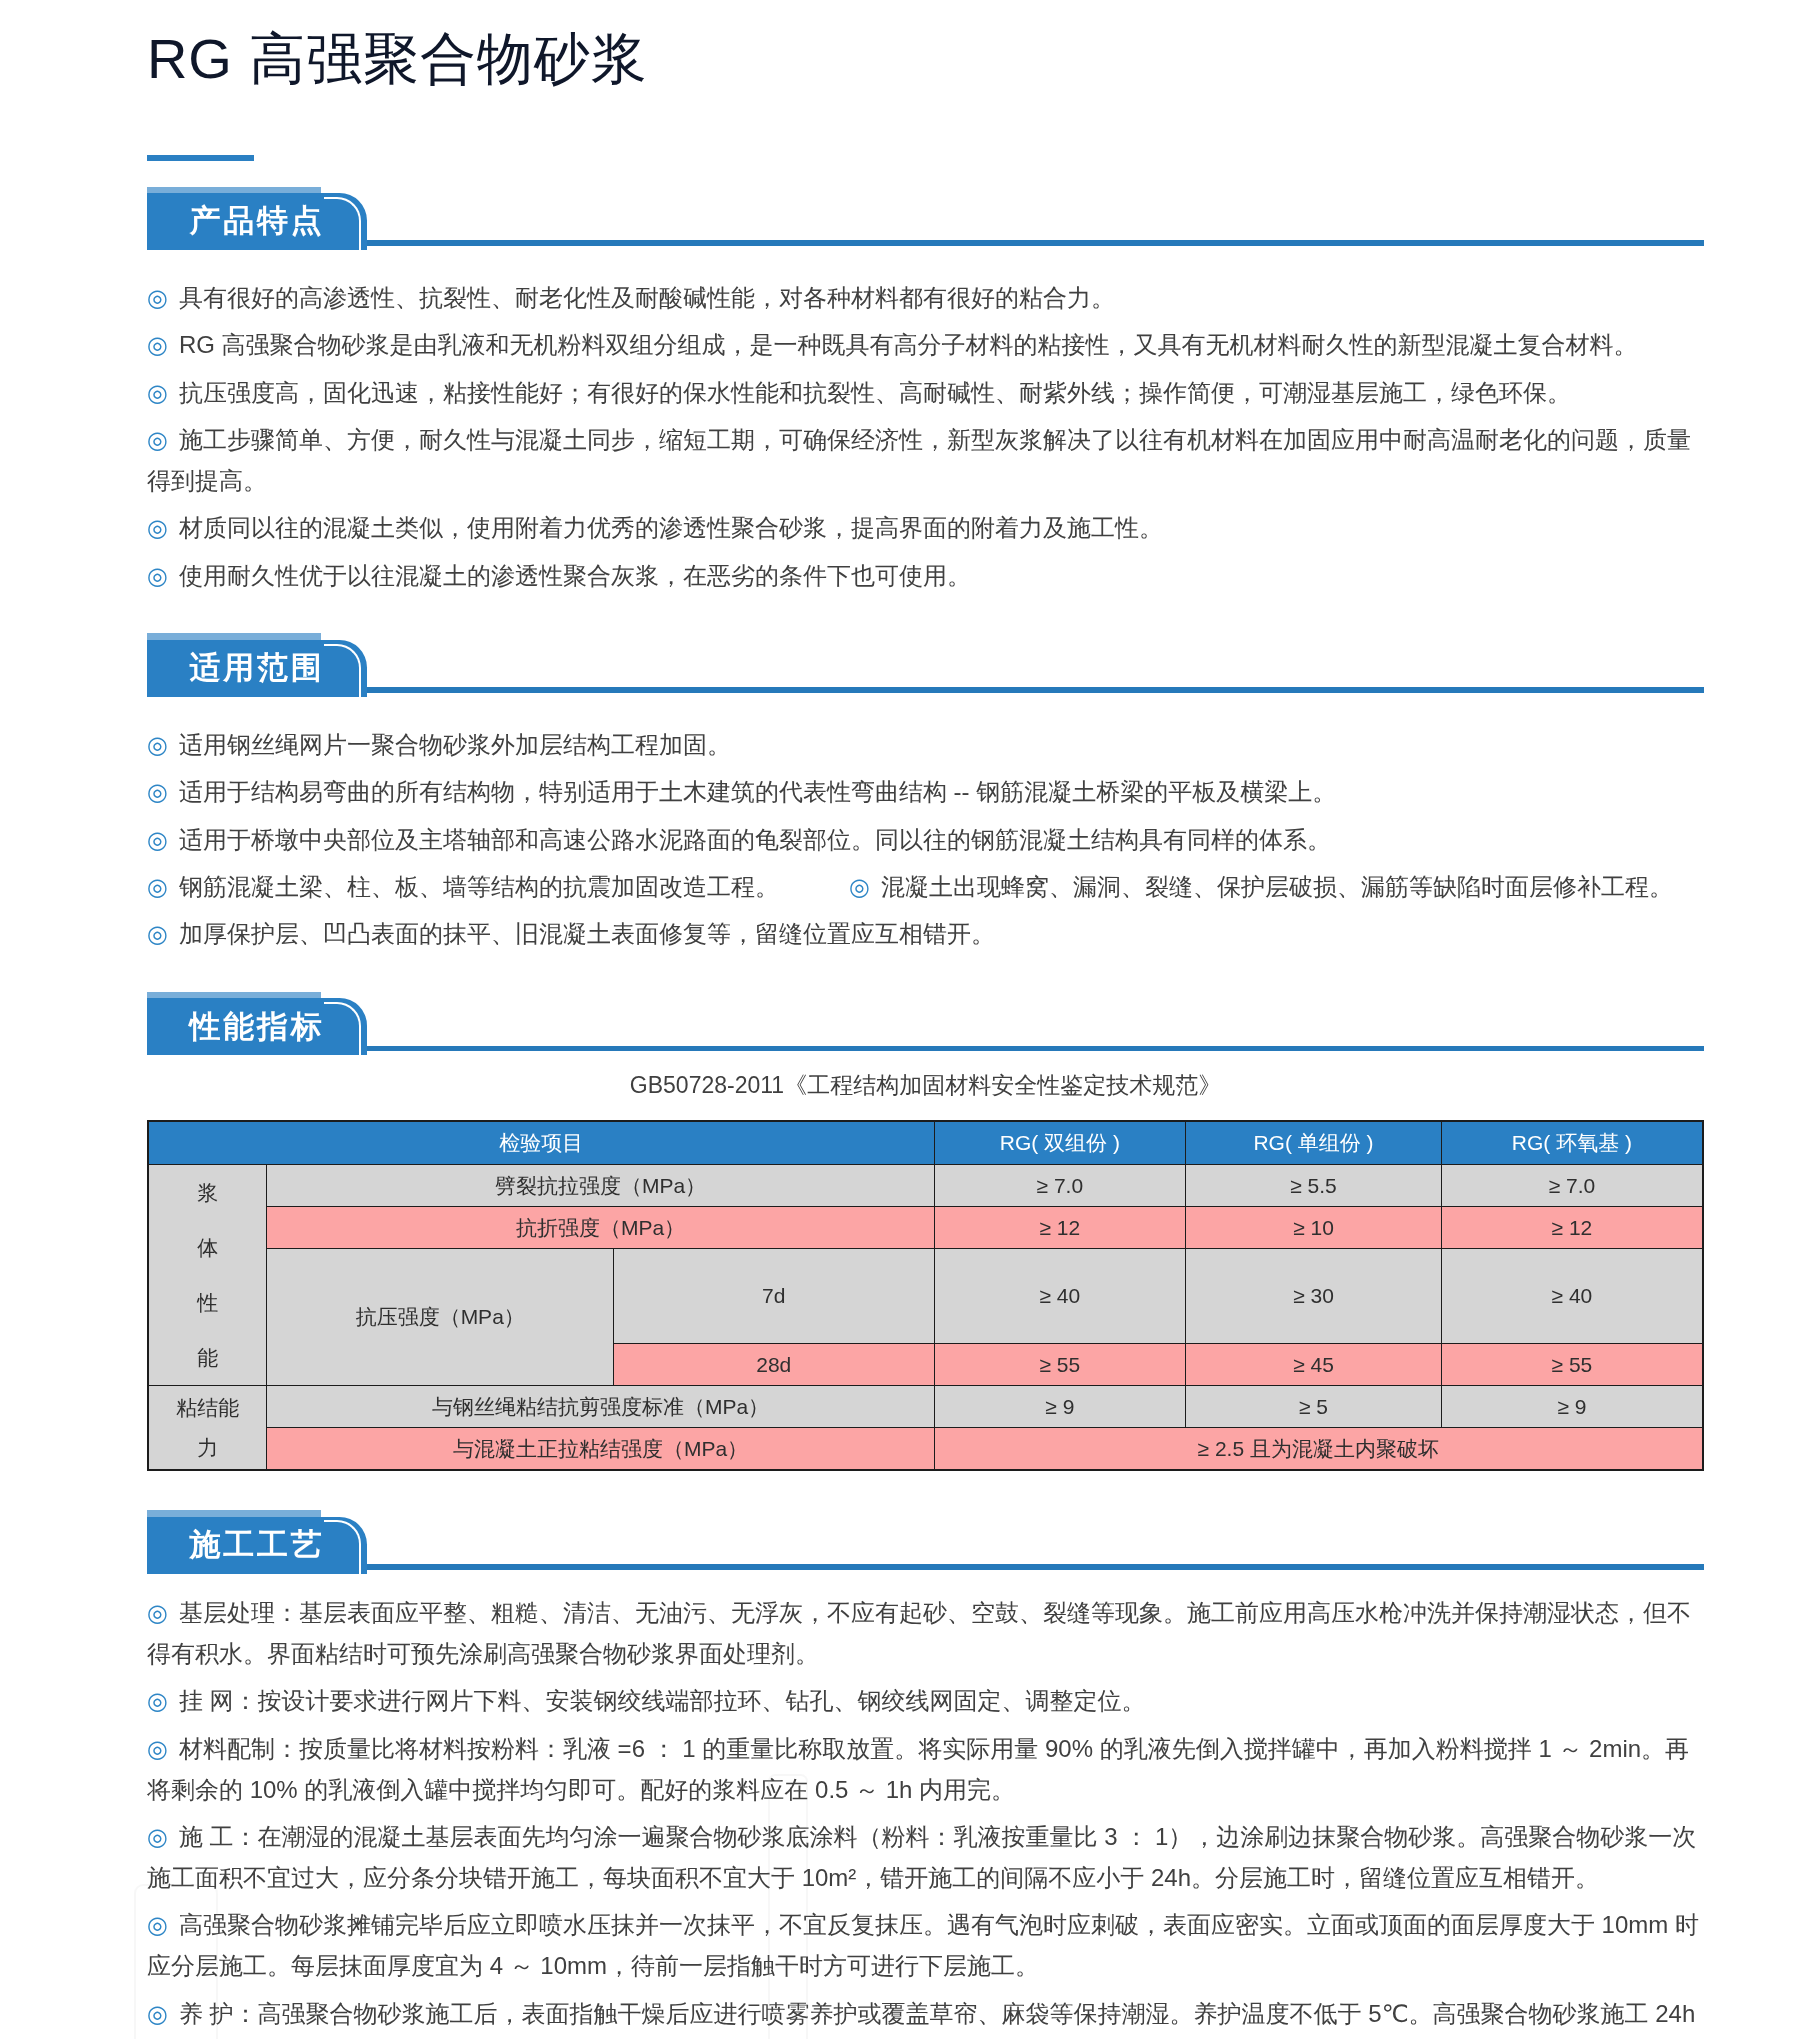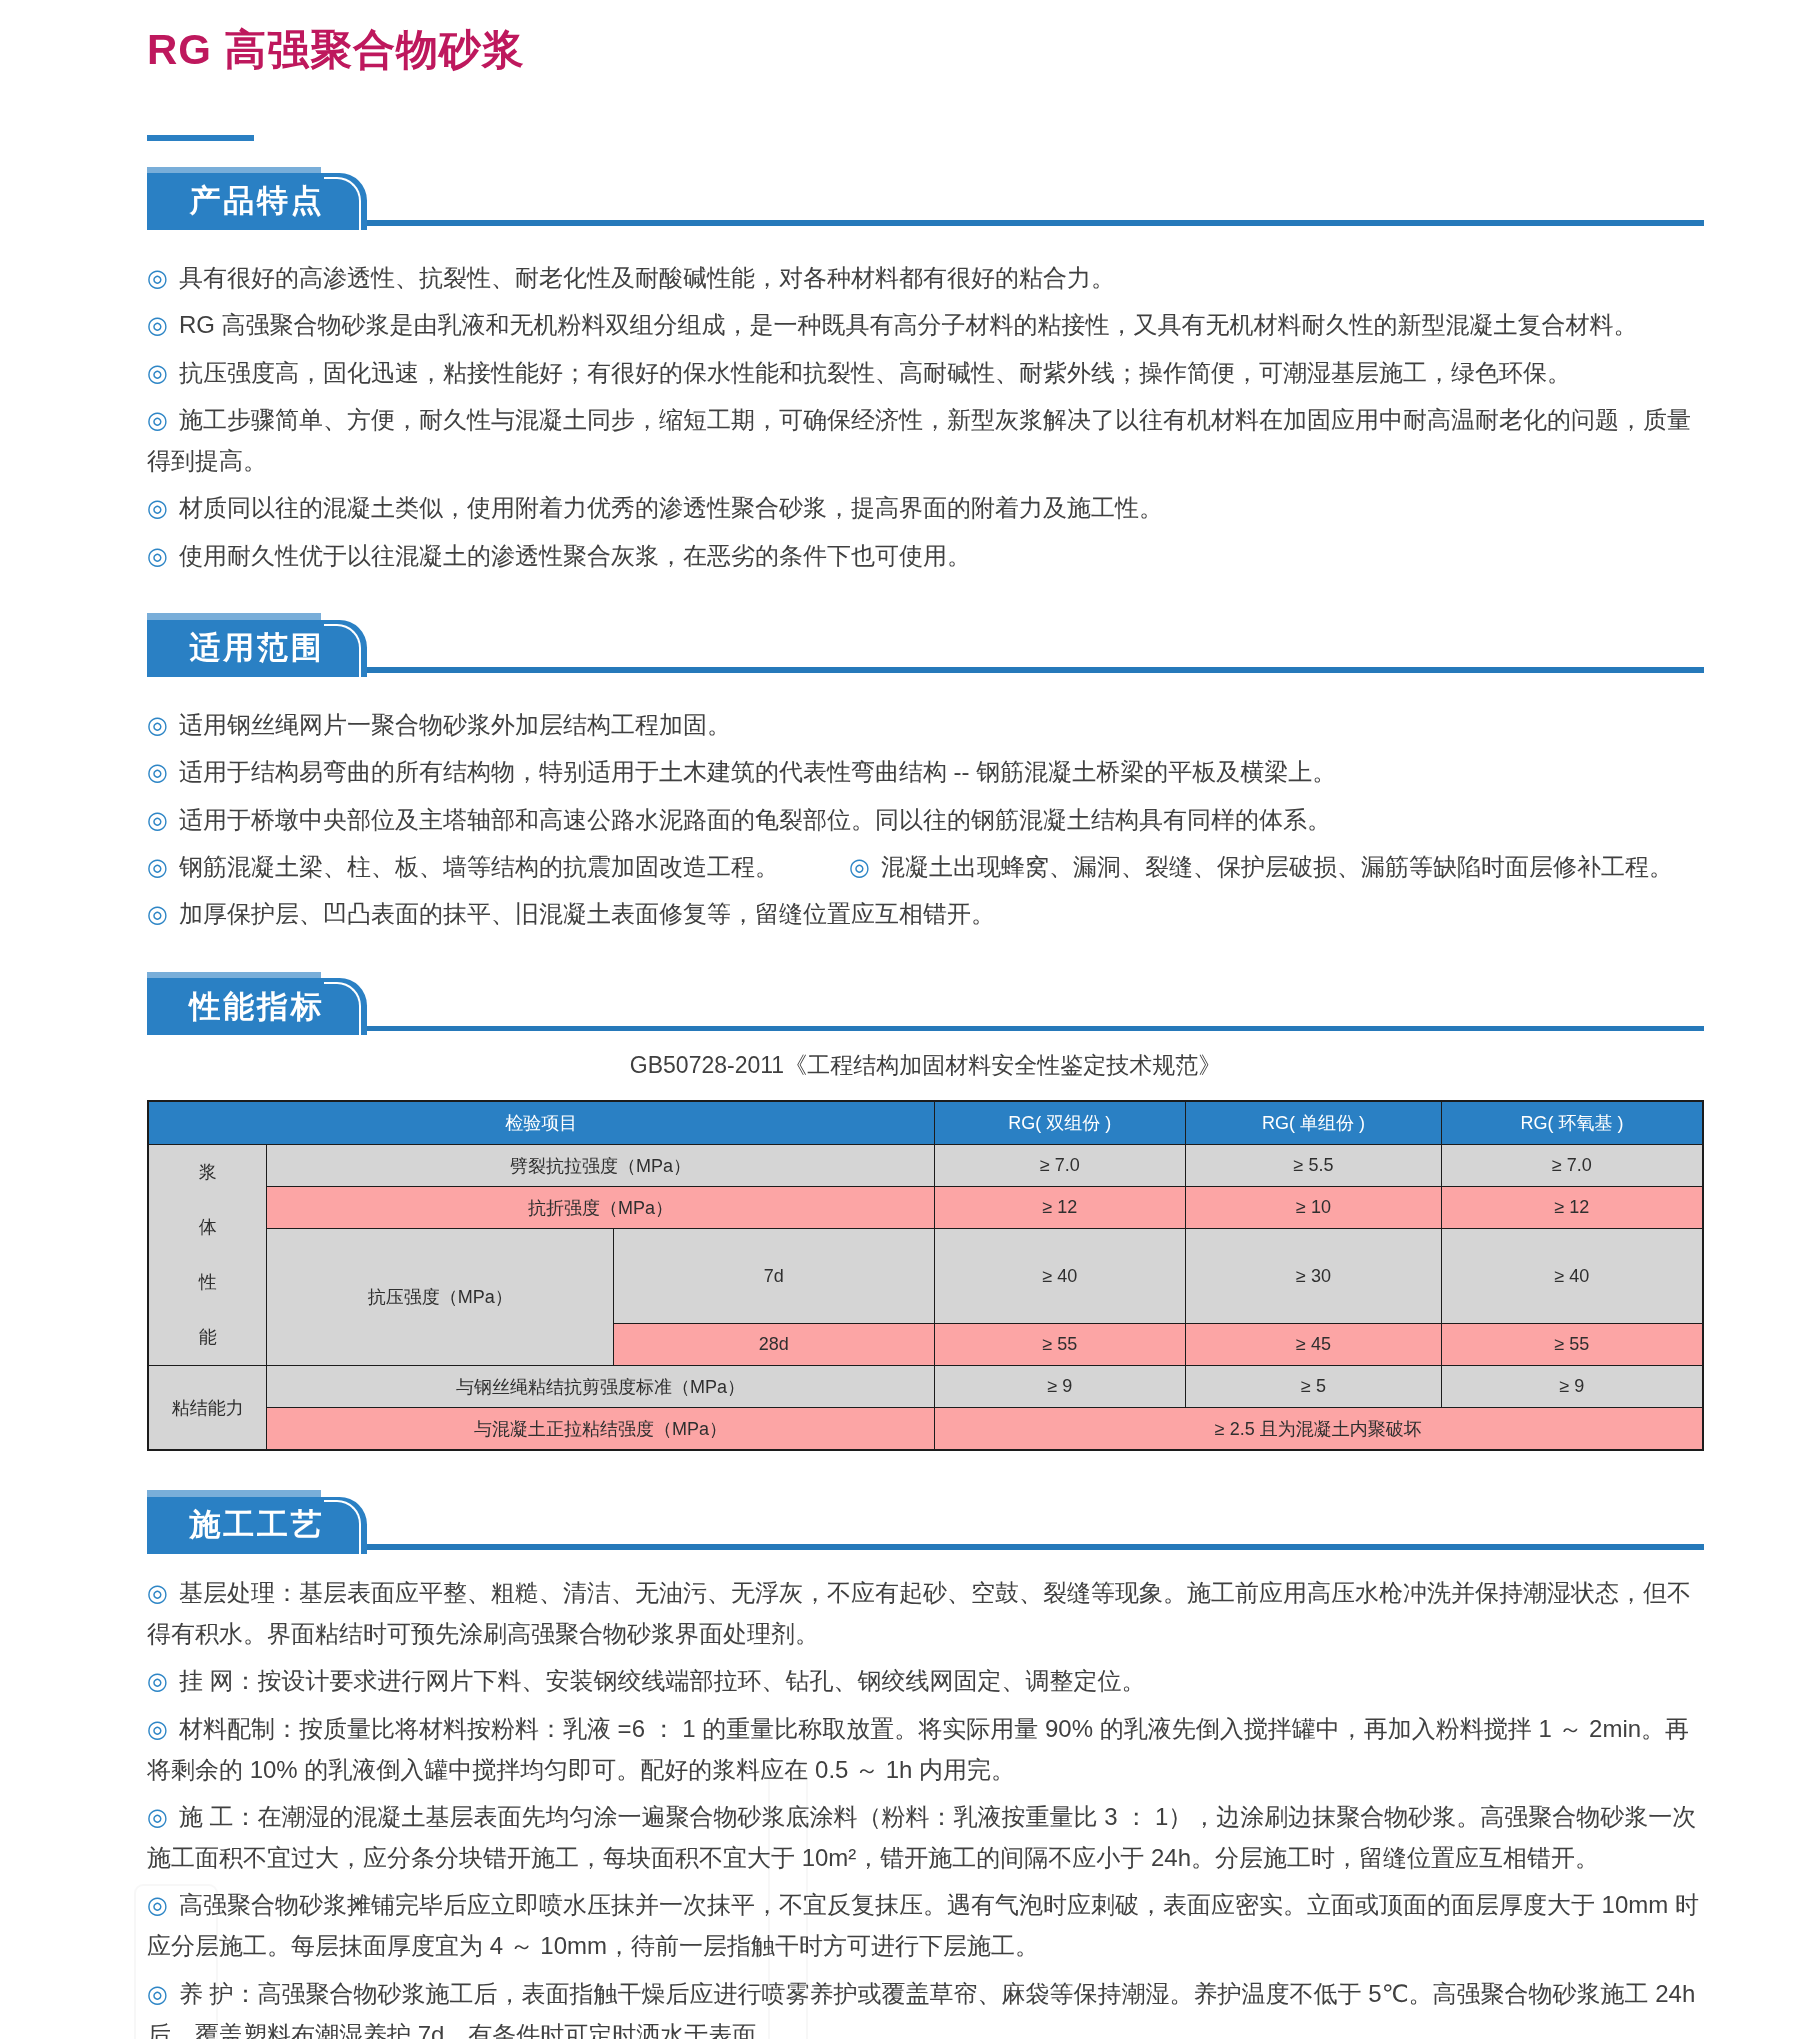--- a/index.html
+++ b/index.html
@@ -3,21 +3,21 @@
 <meta charset="utf-8">
 <style>
   * { margin:0; padding:0; box-sizing:border-box; }
   html,body { background:#ffffff; }
   body { font-family:"Liberation Sans","DejaVu Sans",sans-serif; }
   .page {
     position:relative; width:1809px; height:2040px; background:#ffffff;
     padding:22px 105px 0 147px; overflow:hidden;
   }
   
-  .doc-title { font-size:42px; font-weight:bold; color:#be185d; letter-spacing:0.9px; }
+  .doc-title { font-size:56px; font-weight:normal; color:#0f172a; letter-spacing:0.9px; }
   .title-line { width:107px; height:6.4px; background:#2b80c3; margin-top:57px; }
   
   .section-head { position:relative; height:57px; }
   .head-rule { position:absolute; left:0; right:0; bottom:0; height:5.5px; background:#2679ba; }
   .badge {
     position:absolute; left:0; top:4px; width:220px; height:57px;
     background:#2a80c4; border-top-right-radius:27.5px;
     display:flex; align-items:center; justify-content:center;
   }
   .badge-top { position:absolute; top:-6.4px; left:0; height:6.4px; width:174px; background:#79aed9; }
@@ -30,21 +30,21 @@
   
   .list { margin-top:31px; margin-bottom:40px; }
   .li { font-size:24px; line-height:41px; color:#404040; margin-bottom:6.4px; }
   .blt { color:#2e86c6; margin-right:11px; font-size:24px; }
   .pair-gap { display:inline-block; width:70px; }
   
   .tbl-caption { margin-top:19px; text-align:center; font-size:23px; color:#3f3f3f; }
   table.perf { width:1557px; border-collapse:collapse; margin-top:18.4px; border:2.8px solid #1c1c1c; }
   table.perf th, table.perf td {
     border:1.8px solid #1c1c1c; text-align:center; vertical-align:middle;
-    font-size:18px; color:#2f2f2f; font-weight:normal; padding:0 3.7px;
+    font-size:21px; color:#2f2f2f; font-weight:normal; padding:0 3.7px;
   }
   table.perf th { background:#2a80c4; color:#ffffff; height:44px; }
   table.perf td { height:42px; background:#fca5a5; }
   table.perf td.gray { background:#d5d5d5; }
   .vcell-inner  { display:inline-block; width:33px;  word-break:break-all; line-height:55px; }
   .vcell2-inner { display:inline-block; width:81px;  word-break:break-all; line-height:40px; }
   
   .wm { position:absolute; border:2.8px solid #9a9a9a; opacity:0.07; border-bottom:none; }
   .wm-left  { left:134px;  top:1884px; width:84px; height:165px; border-radius:9.2px 9.2px 0 0; }
   .wm-mid   { left:768px;  top:1774px; width:40px; height:275px; border-radius:7.3px 7.3px 0 0; }

